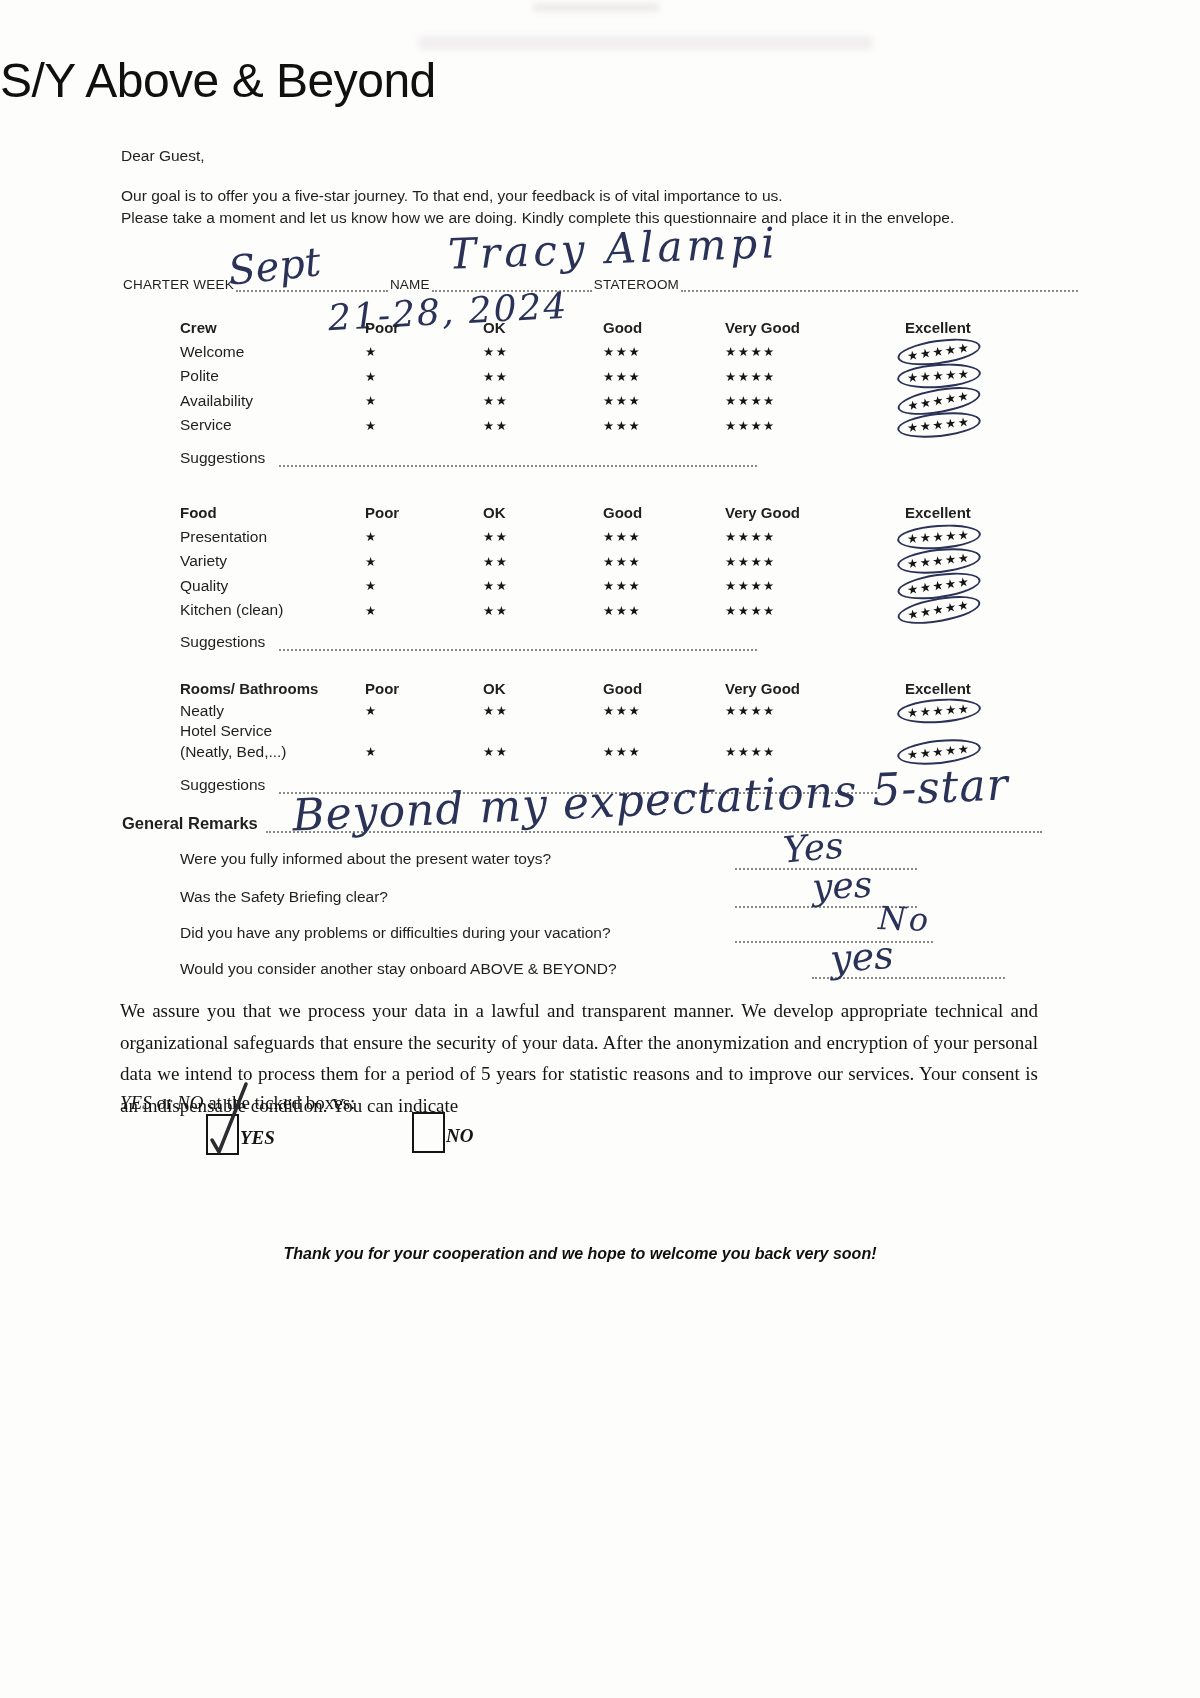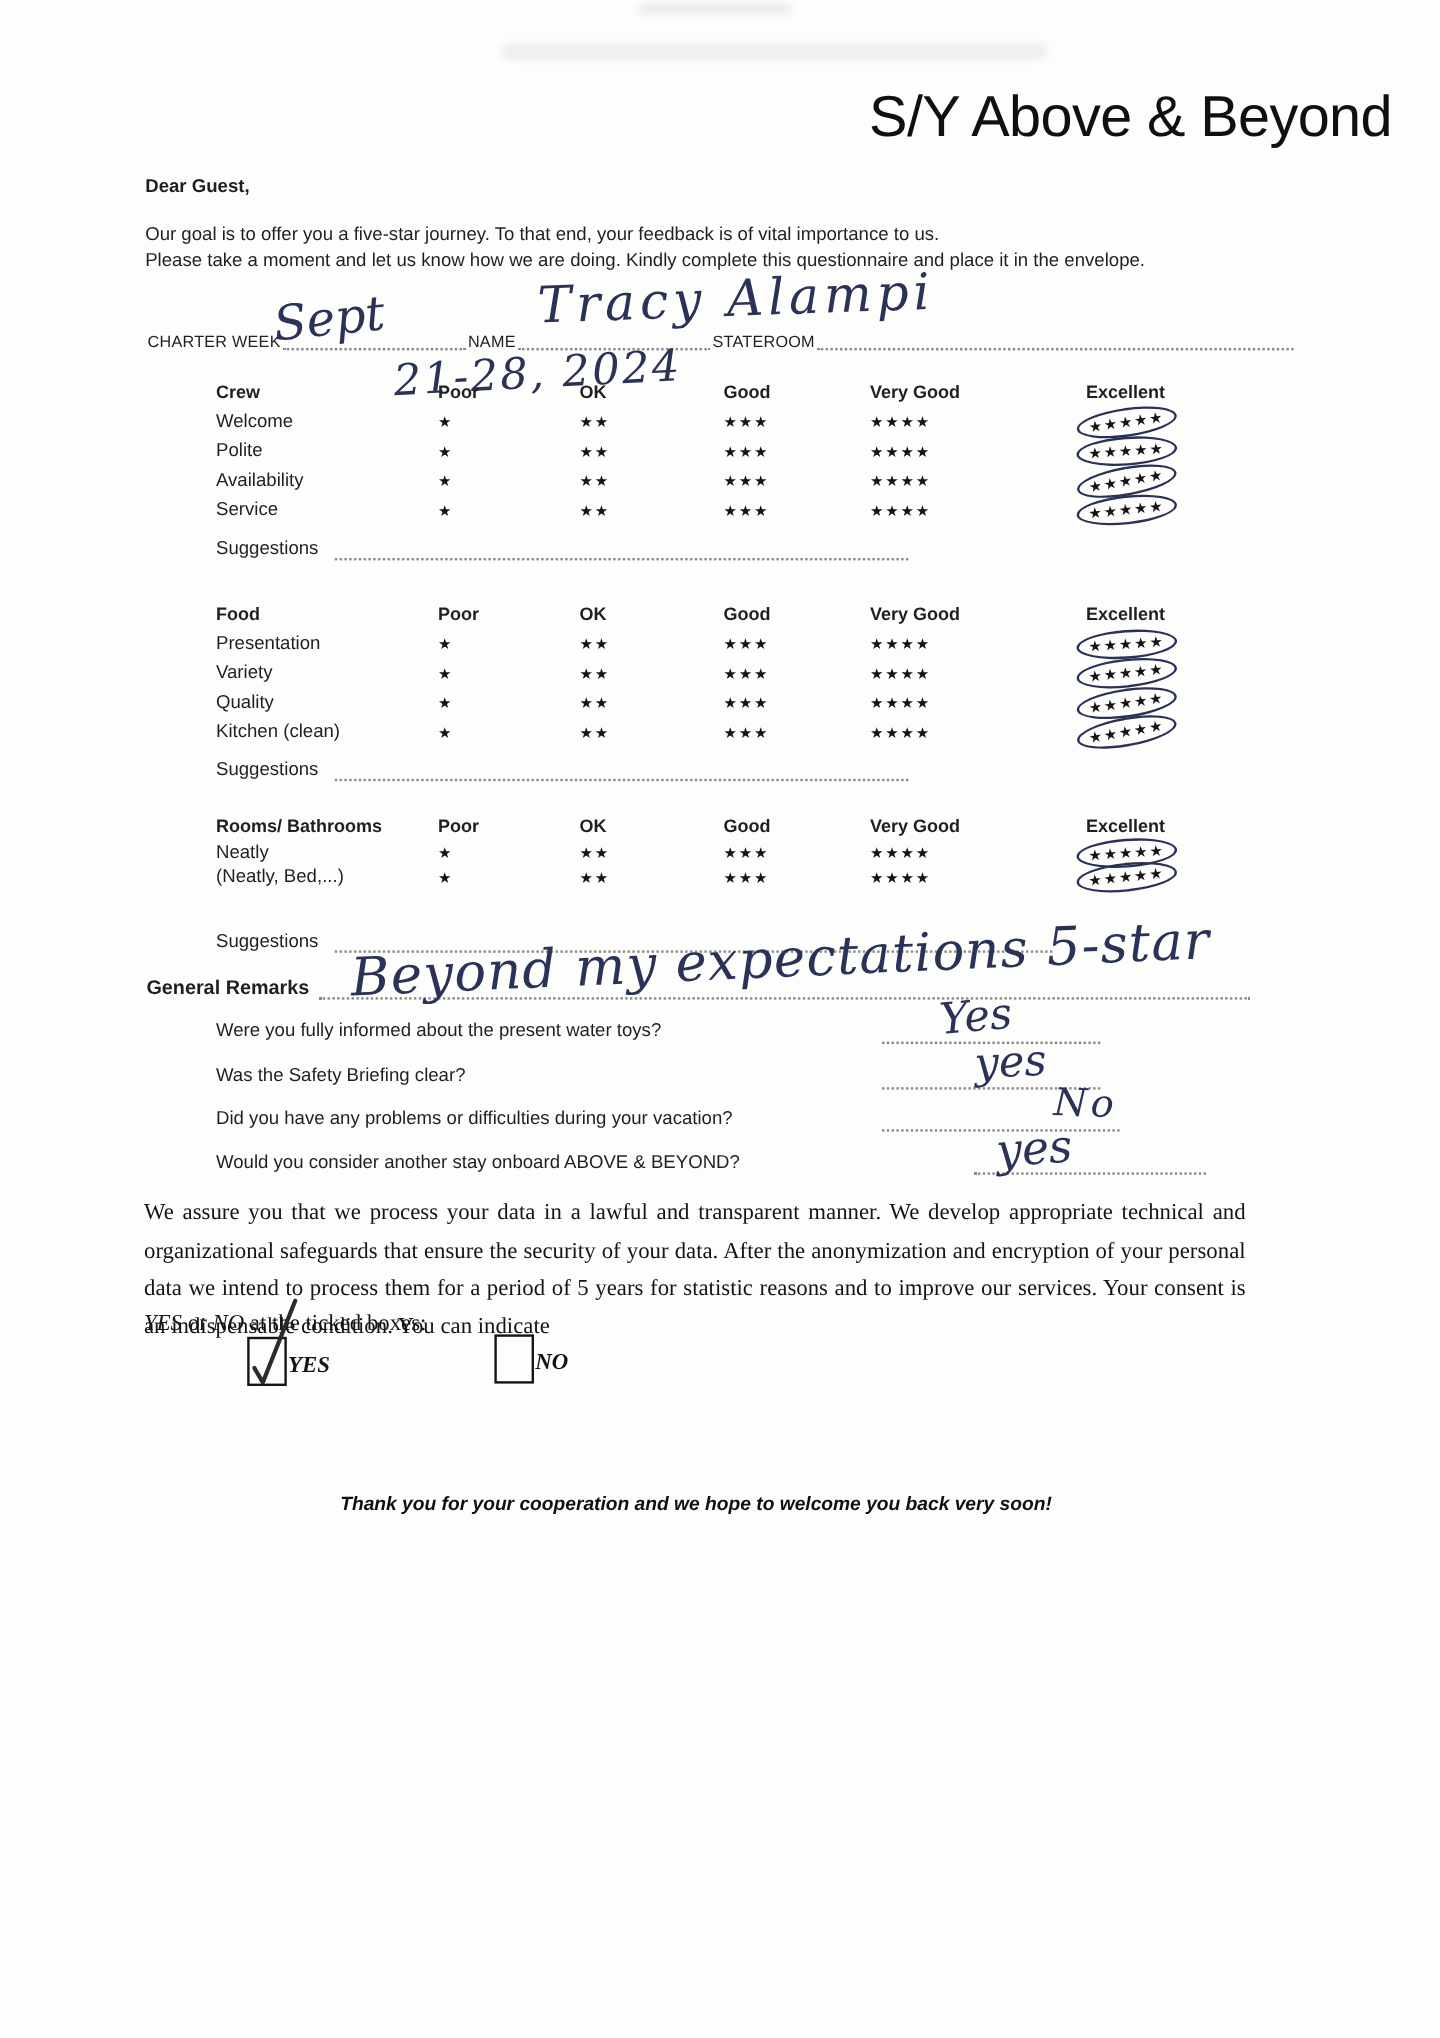--- a/index.html
+++ b/index.html
@@ -5,23 +5,23 @@
   html,body{margin:0;padding:0;background:#ffffff;}
   .sheet{position:relative;width:1200px;height:1698px;background:#fdfdfc;
          font-family:"Liberation Sans",sans-serif;color:#1f1f1f;overflow:hidden;}
   .abs{position:absolute;}
 
   
   .smudge{position:absolute;border-radius:6px;filter:blur(3px);}
   .smudge.s1{top:3px;left:532px;width:128px;height:9px;background:#b9a8b0;opacity:.22;}
   .smudge.s2{top:36px;left:418px;width:455px;height:14px;background:#c2b2ba;opacity:.20;}
 
-  .title{top:70px;left:0;width:1160px;text-align:right;font-size:48px;
+  .title{top:53px;left:0;width:1160px;text-align:left;font-size:48px;
          letter-spacing:-.5px;color:#101010;}
-  .salutation{top:147px;left:121px;font-size:15.5px;font-weight:bold;}
+  .salutation{top:147px;left:121px;font-size:15.5px;}
   .intro{top:185px;left:121px;font-size:15.5px;line-height:21.6px;width:950px;}
 
   
   .fieldline{top:272px;left:121px;right:122px;display:flex;align-items:flex-end;
              font-size:13.5px;letter-spacing:.2px;height:20px;}
   .dots{display:inline-block;border-bottom:2px dotted #8a8a8a;height:15px;}
   .d1{width:152px;} .d2{width:160px;} .d3{flex:1;}
   .fieldline .lab{padding:0 2px;margin-top:19px;}
 
   
@@ -216,20 +216,21 @@
 
     <div class="t-cell h21">Neatly</div>
     <div class="t-cell h21 stars">★</div>
     <div class="t-cell h21 stars">★★</div>
     <div class="t-cell h21 stars">★★★</div>
     <div class="t-cell h21 stars">★★★★</div>
     <div class="t-cell h21 stars">
         <span class="circle r2">★★★★★</span>
       </div>
 
+    <div class="t-cell h21" style="grid-column:1/7">Hotel Service</div>
 
     <div class="t-cell h21">(Neatly, Bed,...)</div>
     <div class="t-cell h21 stars">★</div>
     <div class="t-cell h21 stars">★★</div>
     <div class="t-cell h21 stars">★★★</div>
     <div class="t-cell h21 stars">★★★★</div>
     <div class="t-cell h21 stars">
         <span class="circle r4">★★★★★</span>
       </div>
   </div>

